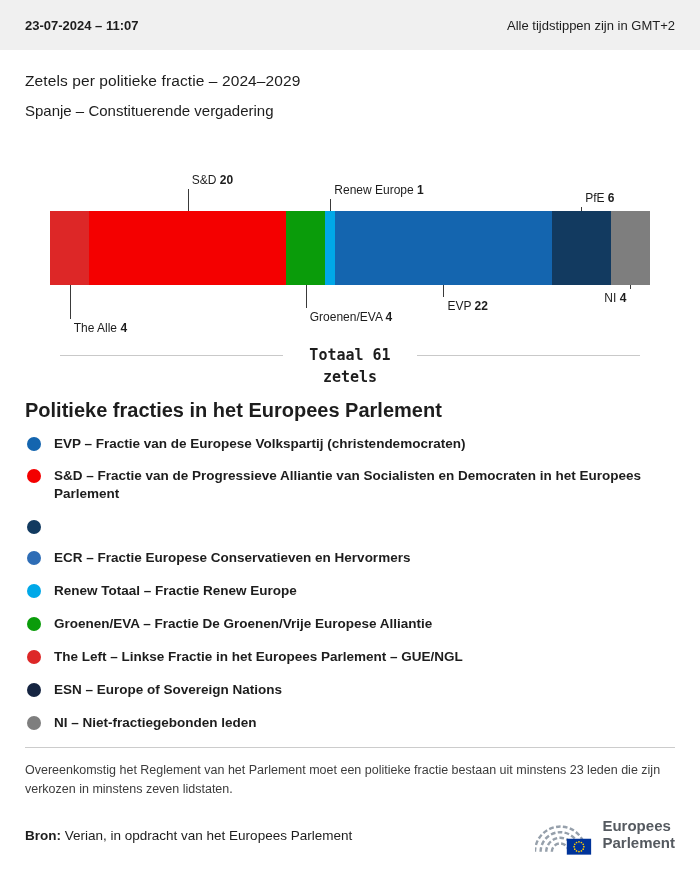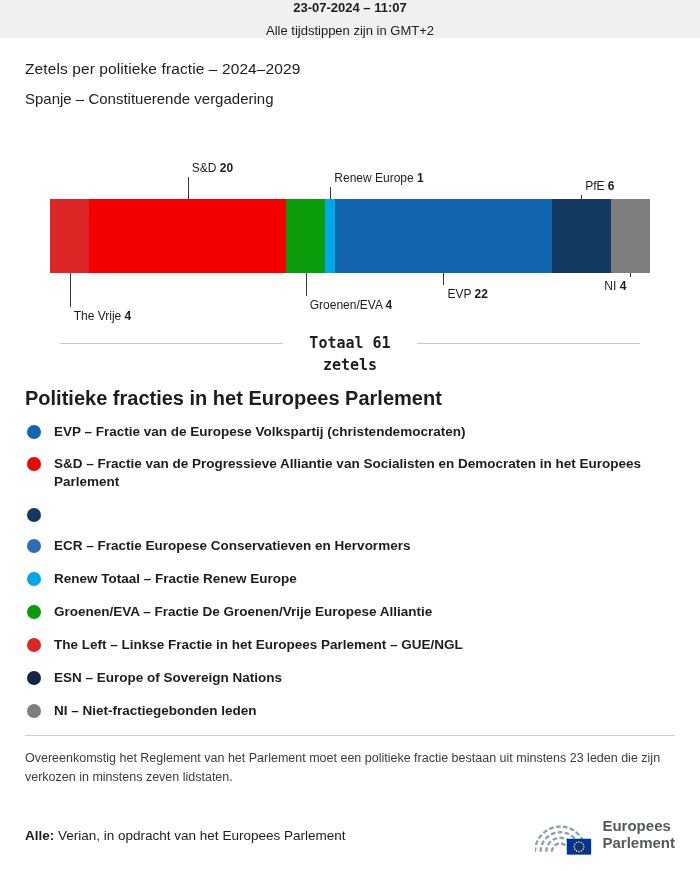--- a/index.html
+++ b/index.html
@@ -1,21 +1,21 @@
 <!DOCTYPE html>
 <html><head>
 <meta charset="utf-8">
 <style>
   * { box-sizing: border-box; margin: 0; padding: 0; }
   html,body { background: #fff; }
   body { font-family: "Liberation Sans", sans-serif; color: #1d1d1d; }
   .page { width: 700px; height: 871px; background: #fff; position: relative; overflow: hidden; margin: 0 auto; }
 
-  .header { height: 38px; background: #f0f0f0; display: flex; align-items: center;
-            justify-content: space-between; padding: 0 25px; font-size: 13px; flex-direction: column; }
+  .header { height: 50px; background: #f0f0f0; display: flex; align-items: center;
+            justify-content: space-between; padding: 0 25px; font-size: 13px; }
   .header .dt { font-weight: bold; }
 
   .title { margin: 22px 25px 0; font-size: 15.5px; font-weight: normal; letter-spacing: .1px; }
   .subtitle { margin: 12px 25px 0; font-size: 15px; }
 
   
   .chart { position: relative; height: 200px; margin: 14px 50px 0; }
   .bar { position: absolute; left: 0; right: 0; top: 78px; height: 74px; display: flex; }
   .seg { height: 100%; }
   .callout { position: absolute; top: 0; bottom: 0; width: 0; }
@@ -69,21 +69,21 @@
         <div class="seg" style="width: 32.7869%; background: rgb(244, 0, 0);"></div>
         <div class="seg" style="width: 6.55738%; background: rgb(10, 156, 10);"></div>
         <div class="seg" style="width: 1.63934%; background: rgb(0, 168, 232);"></div>
         <div class="seg" style="width: 36.0656%; background: rgb(20, 101, 175);"></div>
         <div class="seg" style="width: 9.83607%; background: rgb(18, 58, 96);"></div>
         <div class="seg" style="width: 6.55738%; background: rgb(126, 126, 126);"></div>
       </div>
     <div>
         <div class="callout below" style="left: 3.27869%; --len: 34px;">
           <div class="callout-line"></div>
-          <div class="callout-label"><span>The Vrije </span><b>4</b></div>
+          <div class="callout-label"><span>The Alle </span><b>4</b></div>
         </div>
         <div class="callout above" style="left: 22.9508%; --len: 22px;">
           <div class="callout-line"></div>
           <div class="callout-label"><span>S&amp;D </span><b>20</b></div>
         </div>
         <div class="callout below" style="left: 42.623%; --len: 23px;">
           <div class="callout-line"></div>
           <div class="callout-label"><span>Groenen/EVA </span><b>4</b></div>
         </div>
         <div class="callout above" style="left: 46.7213%; --len: 12px;">
@@ -152,21 +152,21 @@
         <span class="legend-text"><b>NI – </b><span>Niet-fractiegebonden leden</span></span>
       </div>
     </div>
 
   <div class="divider"></div>
 
   <div class="footnote">Overeenkomstig het Reglement van het Parlement moet een politieke fractie bestaan uit minstens 23 leden die zijn verkozen in minstens zeven lidstaten.</div>
 
   <div class="source-row">
     <div class="source">
-      <b>Alle:</b><span> Verian, in opdracht van het Europees Parlement</span>
+      <b>Bron:</b><span> Verian, in opdracht van het Europees Parlement</span>
     </div>
     <div class="logo">
       <svg width="58" height="44" viewBox="0 0 62 46">
         <g fill="none" stroke="#96a0ab" stroke-width="2.6" stroke-dasharray="5 2.5">
           <path d="M 18 41 A 9 9 0 0 1 36 41"></path>
           <path d="M 12 41 A 15 15 0 0 1 42 41"></path>
           <path d="M 6 41 A 21 21 0 0 1 48 41"></path>
           <path d="M 0 41 A 27 27 0 0 1 54 41"></path>
         </g>
         <g>

